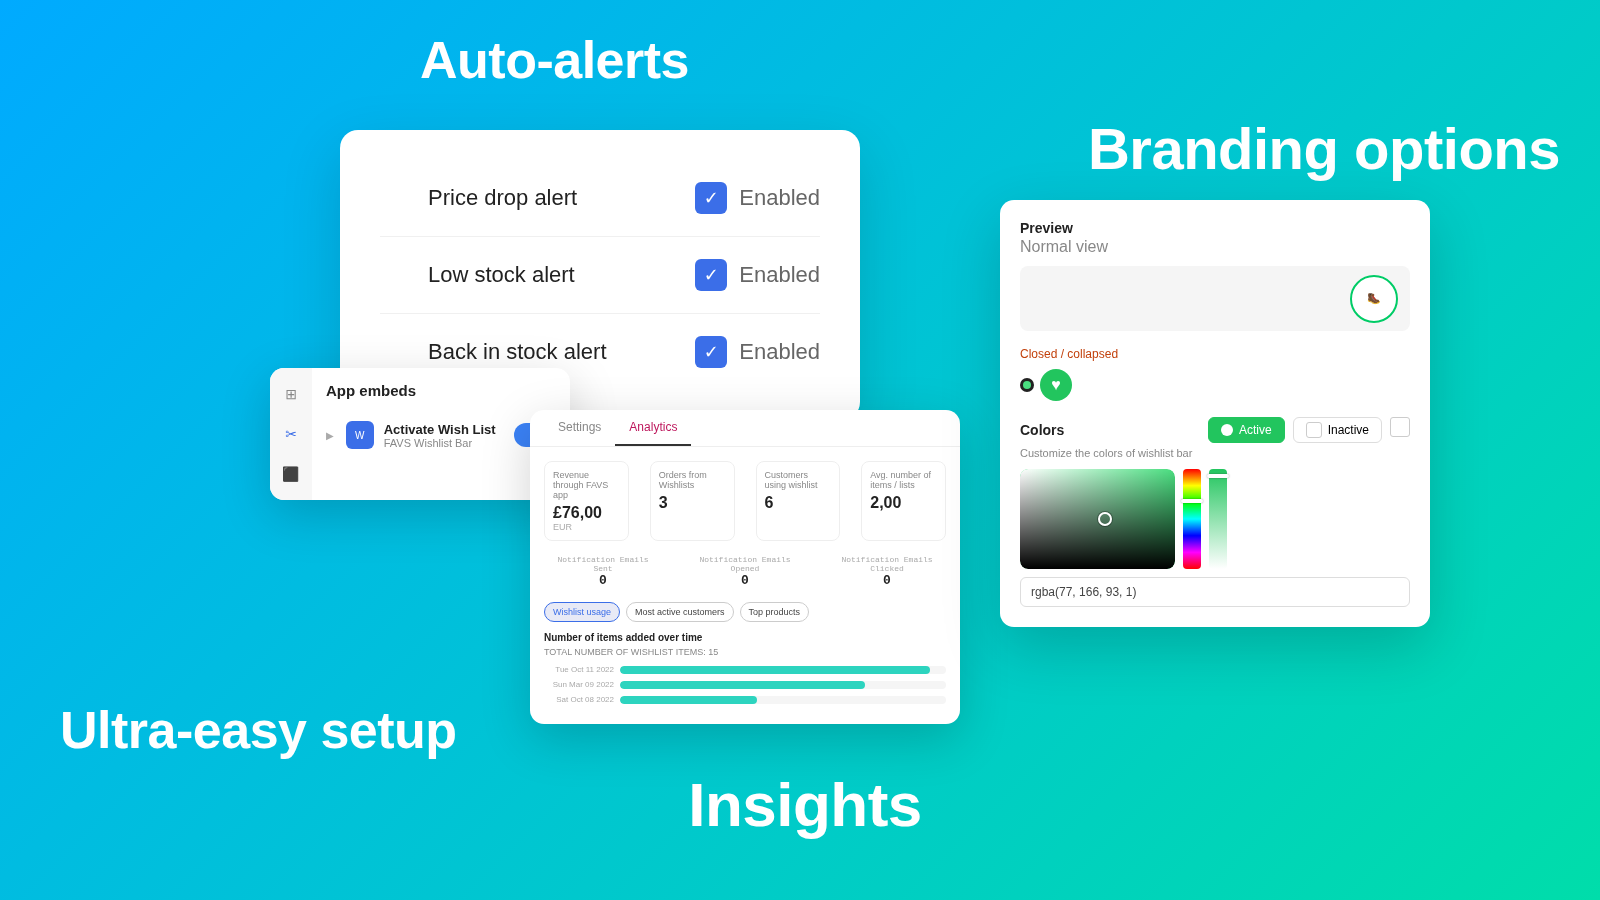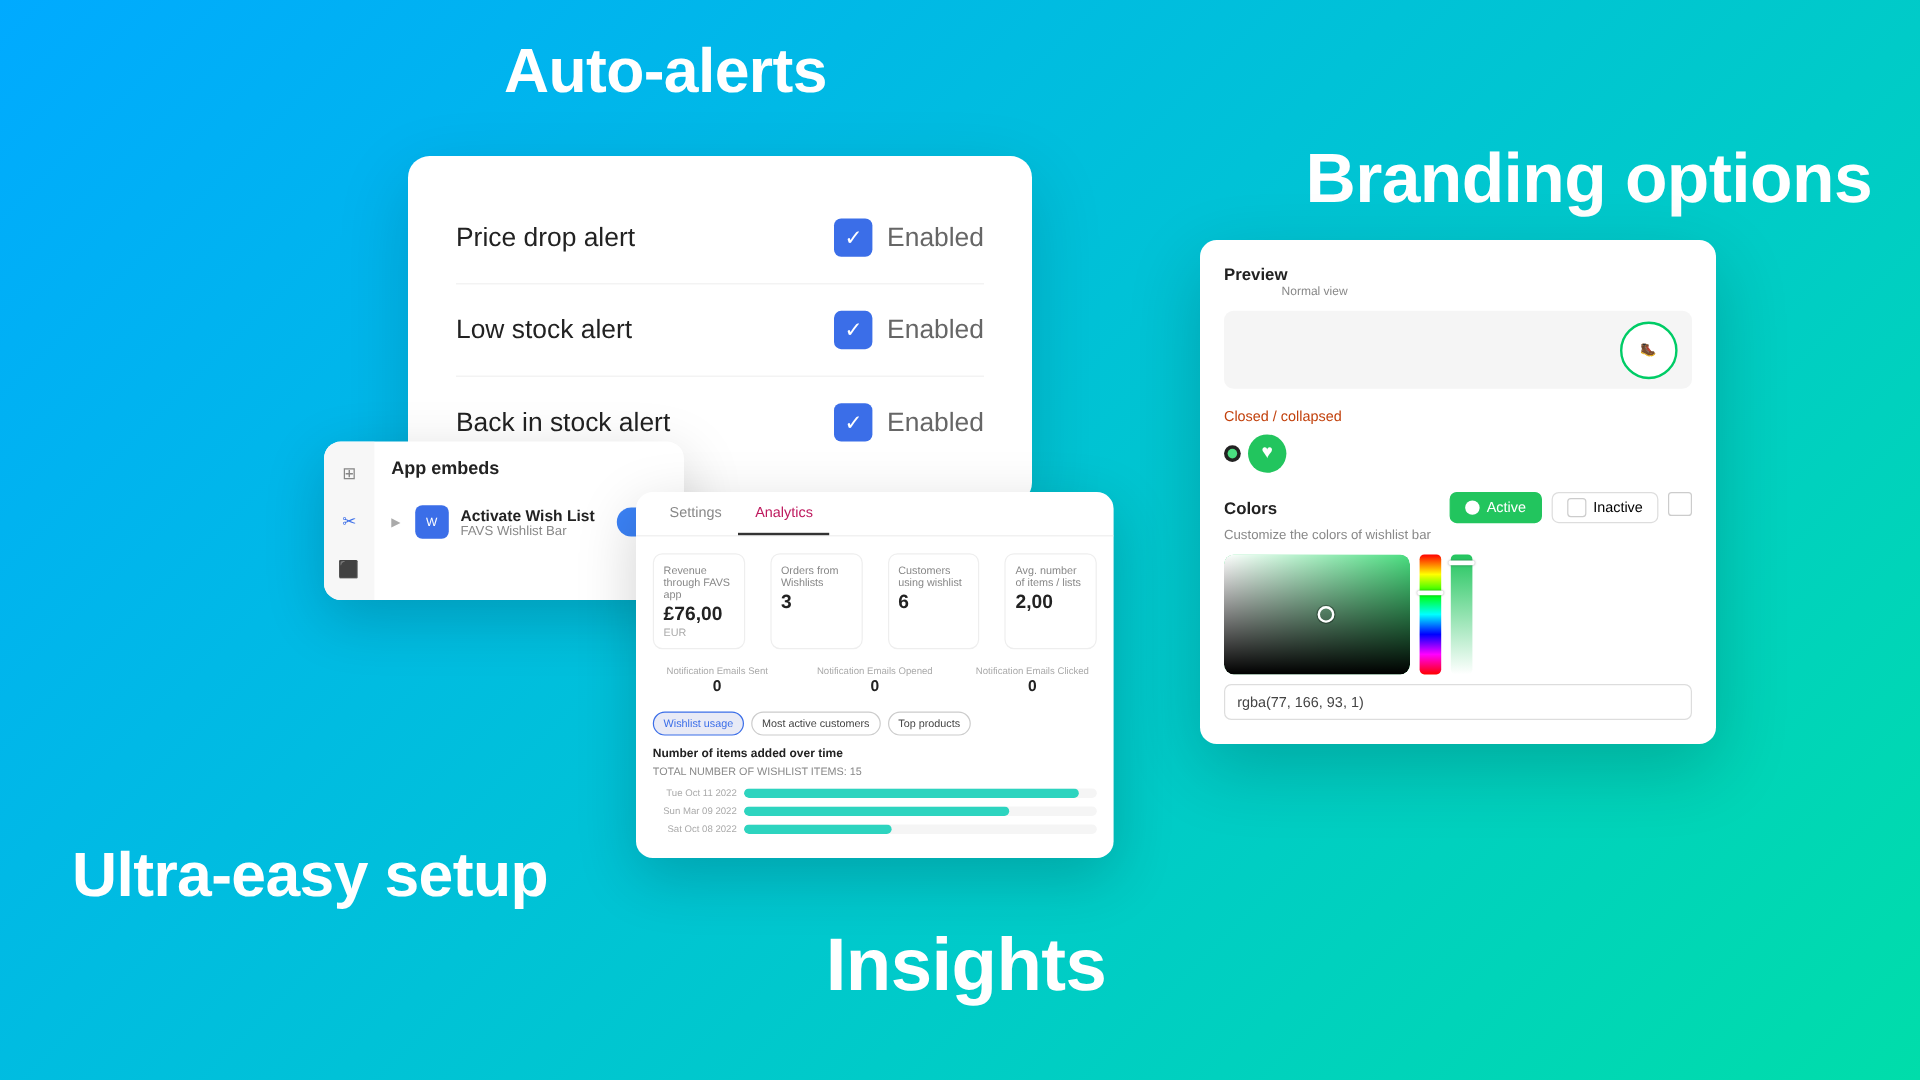--- a/index.html
+++ b/index.html
@@ -37,20 +37,21 @@
       align-items: center;
       justify-content: space-between;
       padding: 22px 0;
       border-bottom: 1px solid #f0f0f0;
     }
     .alert-row:last-child { border-bottom: none; }
     .alert-name {
       font-size: 22px;
       color: #222;
       font-weight: 400;
+      margin-left: 48px;
     }
     .alert-right {
       display: flex;
       align-items: center;
       gap: 12px;
     }
     .checkbox-checked {
       width: 32px;
       height: 32px;
       background: #3b6ee8;
@@ -148,21 +149,21 @@
     .card-main {
       flex: 1;
       padding: 14px 14px;
     }
 
     
     .analytics-card {
       position: absolute;
       top: 410px;
       left: 530px;
-      width: 398px;
+      width: 430px;
       background: white;
       border-radius: 14px;
       padding: 0;
       box-shadow: 0 15px 50px rgba(0,0,0,0.18);
       overflow: hidden;
     }
     .analytics-tabs {
       display: flex;
       border-bottom: 1px solid #eee;
       padding: 0 14px;
@@ -220,20 +221,21 @@
     }
     .wishlist-tag.active {
       background: #e8eaf6;
       border-color: #3b6ee8;
       color: #3b6ee8;
     }
     .notif-row {
       display: flex;
       gap: 24px;
       margin-bottom: 10px;
+      font-family: Liberation Mono, monospace;
     }
     .notif-box {
       flex: 1;
       text-align: center;
       padding: 4px;
     }
     .notif-label { font-size: 8px; color: #aaa; }
     .notif-value { font-size: 13px; font-weight: 700; color: #222; }
 
     
@@ -244,21 +246,21 @@
       width: 430px;
       background: white;
       border-radius: 14px;
       padding: 20px;
       box-shadow: 0 20px 60px rgba(0,0,0,0.18);
     }
     .branding-preview-section {
       margin-bottom: 16px;
     }
     .branding-preview-label { font-size: 14px; font-weight: 600; color: #222; margin-bottom: 2px; }
-    .branding-preview-sub { font-size: 10px; color: #888; margin-bottom: 10px; margin-left: 48px; }
+    .branding-preview-sub { font-size: 16px; color: #888; margin-bottom: 10px; }
     .preview-bar {
       background: #f5f5f5;
       border-radius: 8px;
       height: 65px;
       position: relative;
       display: flex;
       align-items: center;
       justify-content: flex-end;
       padding-right: 12px;
       overflow: hidden;

